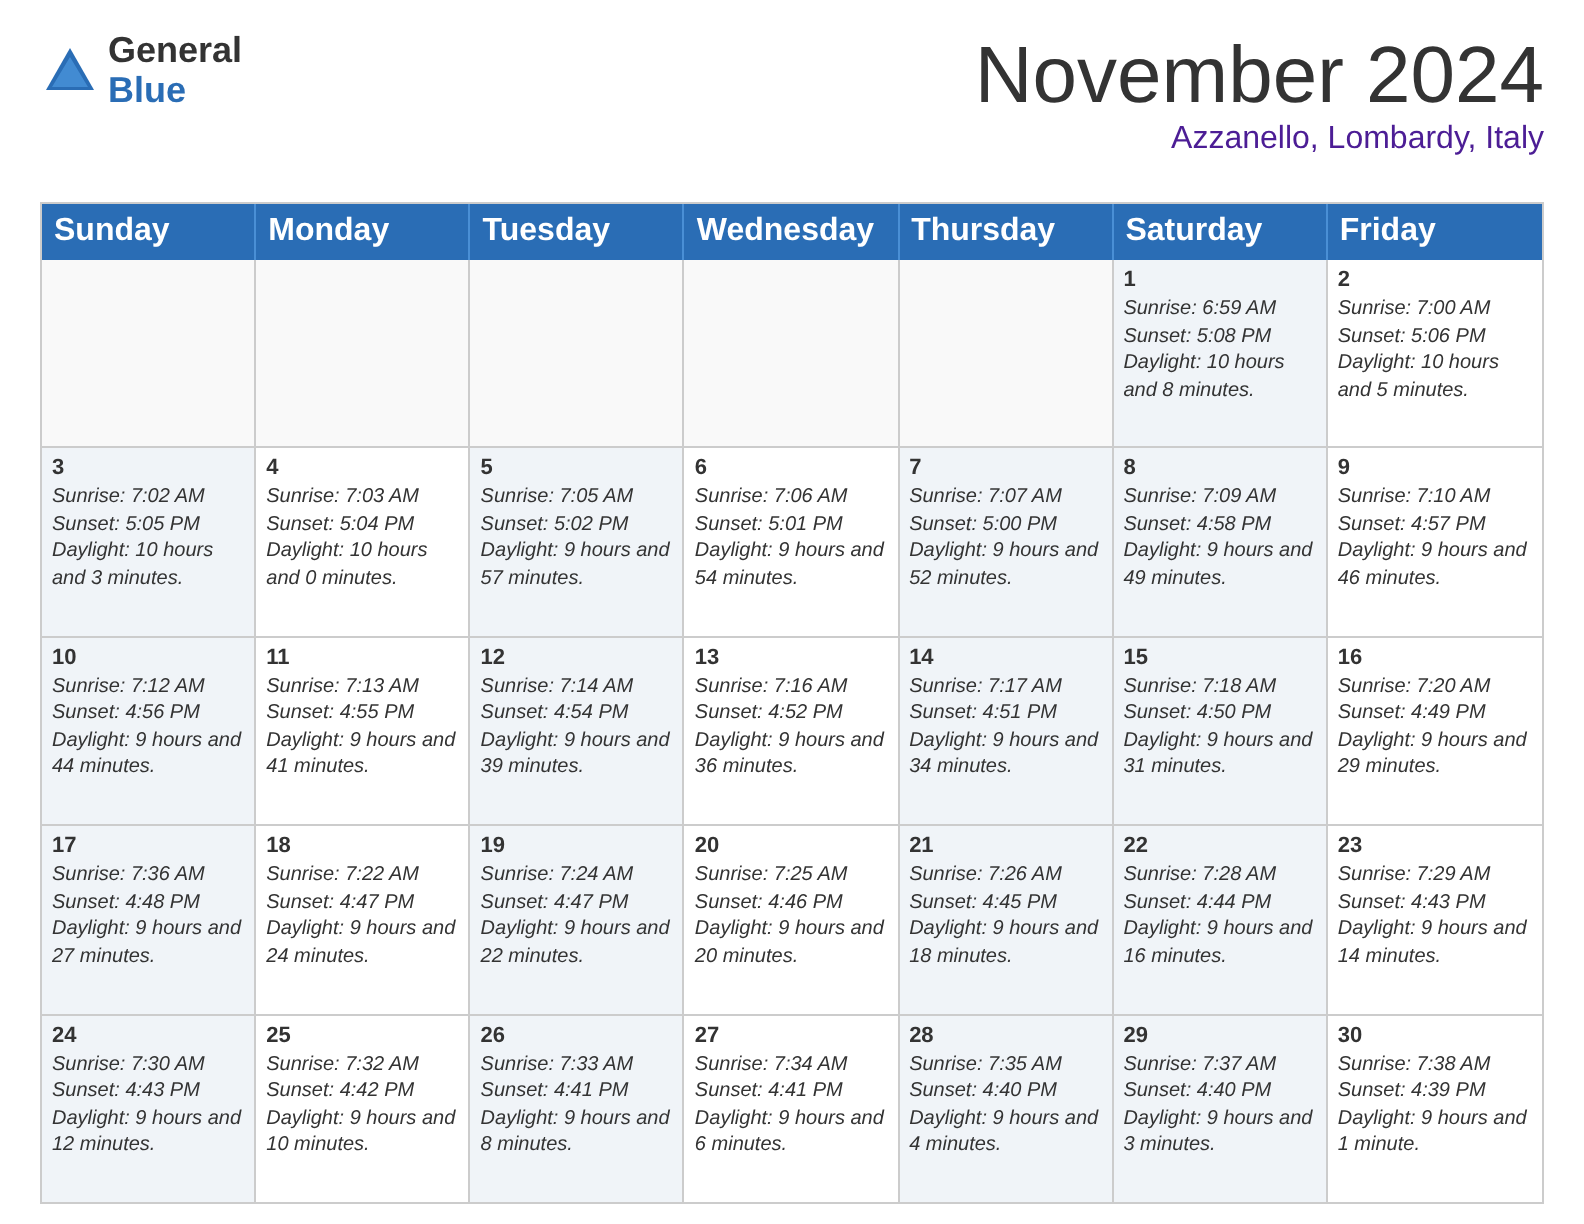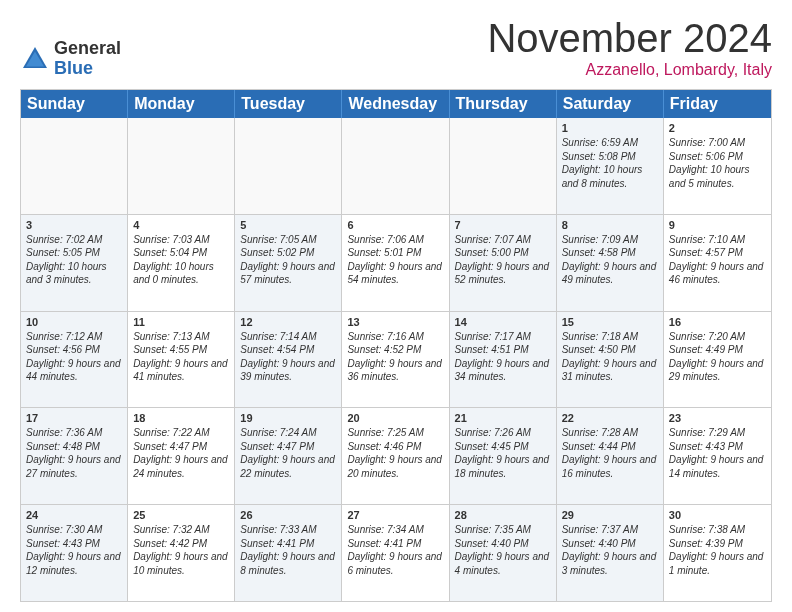--- a/index.html
+++ b/index.html
@@ -13,22 +13,22 @@
     .page {
       width: 792px;
       height: 612px;
       padding: 16px 20px 10px 20px;
       display: flex;
       flex-direction: column;
     }
     .header {
       display: flex;
       justify-content: space-between;
-      align-items: flex-end;
-      margin-bottom: 10px;
+      align-items: flex-start;
+      margin-bottom: 22px;
     }
     .logo {
       display: flex;
       align-items: center;
       gap: 4px;
     }
     .logo-text {
       font-size: 18px;
       font-weight: bold;
       line-height: 1.1;
@@ -42,21 +42,21 @@
     .title-block {
       text-align: right;
     }
     .month-title {
       font-size: 40px;
       font-weight: normal;
       color: #333;
     }
     .location {
       font-size: 16px;
-      color: #be185d;
+      color: #4c1d95;
     }
     .calendar {
       flex: 1;
       display: flex;
       flex-direction: column;
       border: 1px solid #ccc;
     }
     .cal-header {
       display: grid;
       grid-template-columns: repeat(7, 1fr);

